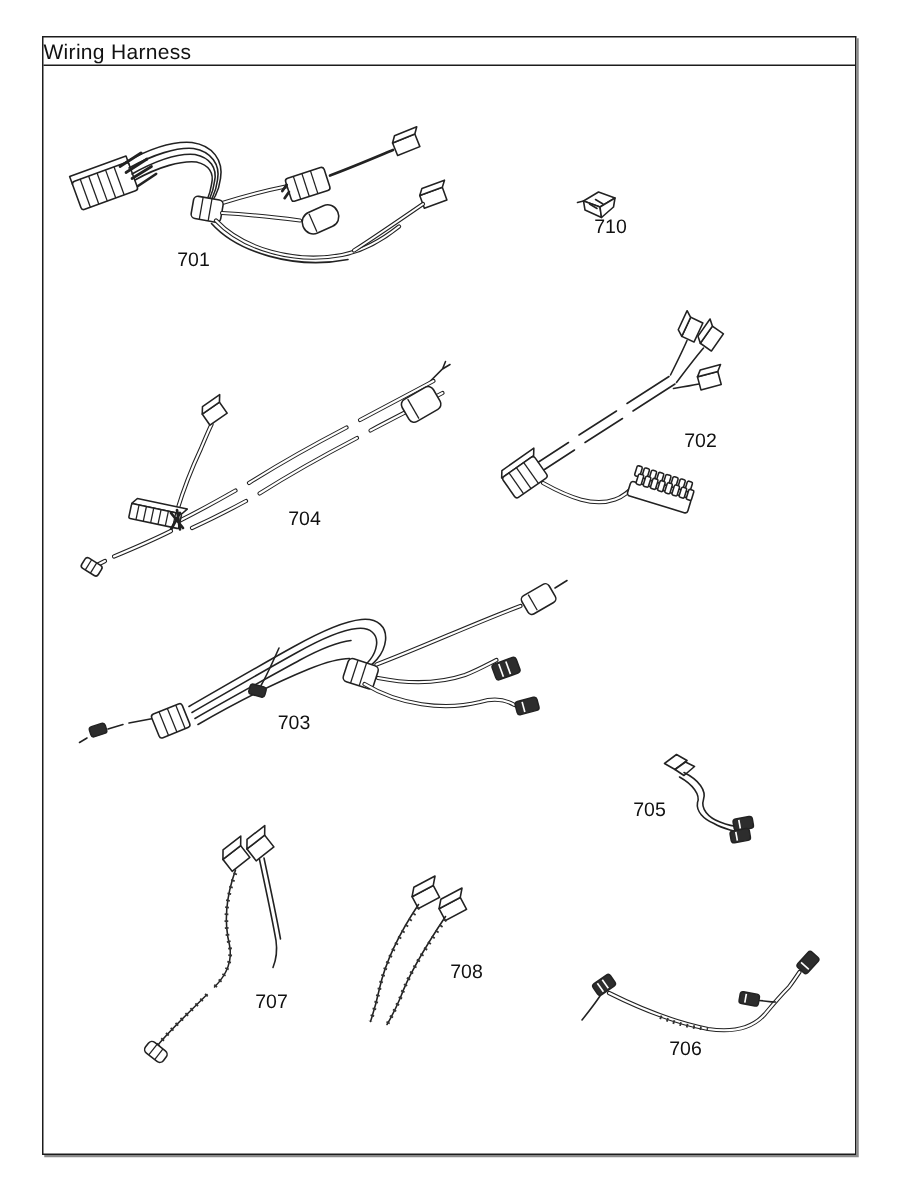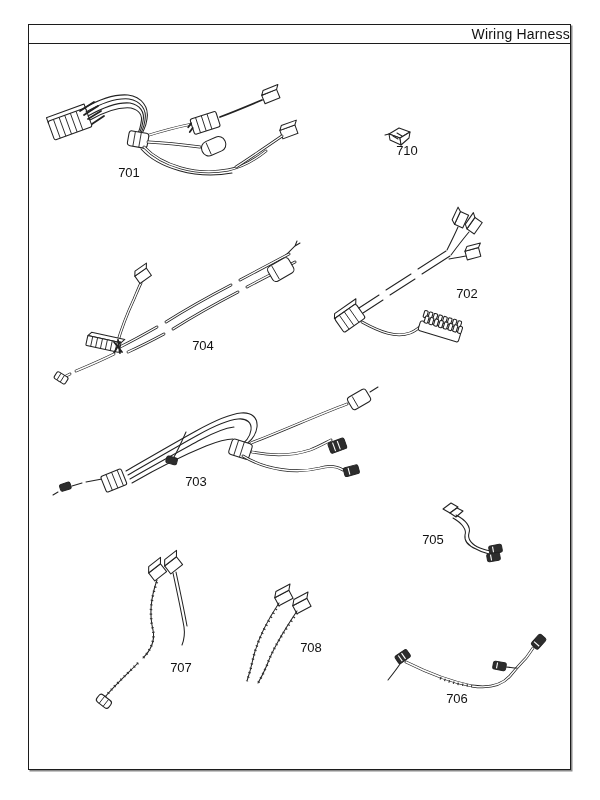--- a/index.html
+++ b/index.html
@@ -1,21 +1,21 @@
 <!DOCTYPE html>
 <html><head>
 <meta charset="utf-8">
 <style>
   html,body{margin:0;padding:0;background:#fff;}
   .page{position:relative;width:600px;height:800px;background:#fff;overflow:hidden;
         font-family:"Liberation Sans",sans-serif;}
   .frame{position:absolute;left:28px;top:24px;width:541px;height:744px;
          border:1.6px solid #1c1c1c;box-shadow:1.5px 1.5px 0 #8a8a8a;background:transparent;}
   .titlebar{height:18px;border-bottom:1.6px solid #1c1c1c;display:flex;
-            align-items:center;justify-content:flex-end;}
+            align-items:center;justify-content:flex-start;}
   .title-text{font-size:14px;color:#111;letter-spacing:.2px;}
   svg.art{position:absolute;left:0;top:0;}
   .ln{fill:none;stroke:#222;stroke-width:1.05;stroke-linecap:round;}
   .lnb{fill:none;stroke:#222;stroke-width:1.8;stroke-linecap:round;}
   .tube-o{fill:none;stroke:#222;stroke-width:2.8;stroke-linecap:round;}
   .tube-i{fill:none;stroke:#fff;stroke-width:1.4;stroke-linecap:round;}
   .part{fill:#fff;stroke:#222;stroke-width:1.05;stroke-linejoin:round;}
   .dark{fill:#2d2d2d;stroke:#222;stroke-width:1;stroke-linejoin:round;}
   .hatch{stroke:#222;stroke-width:.85;}
   .wstripe{stroke:#fff;stroke-width:1.1;}

